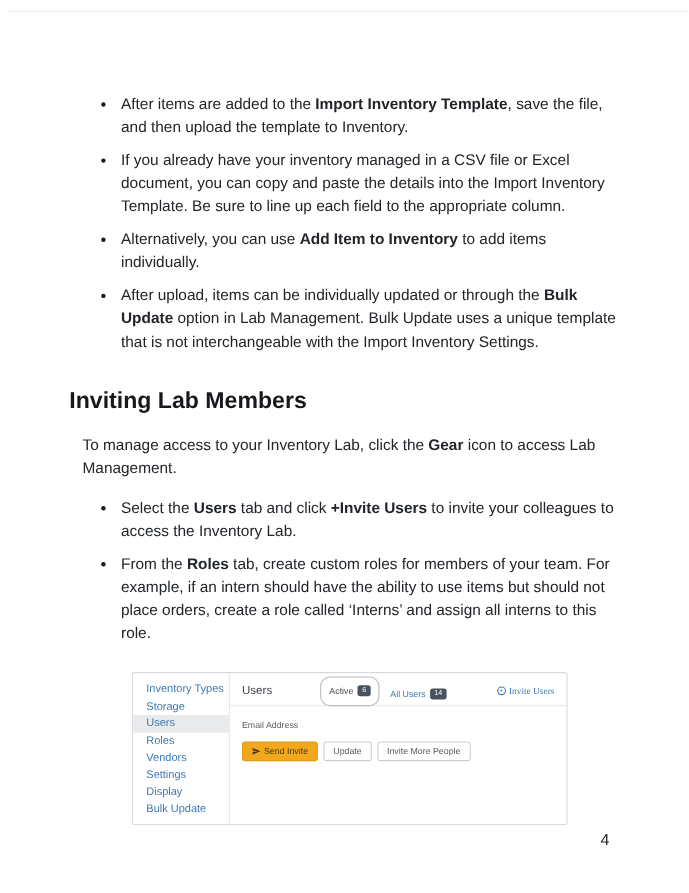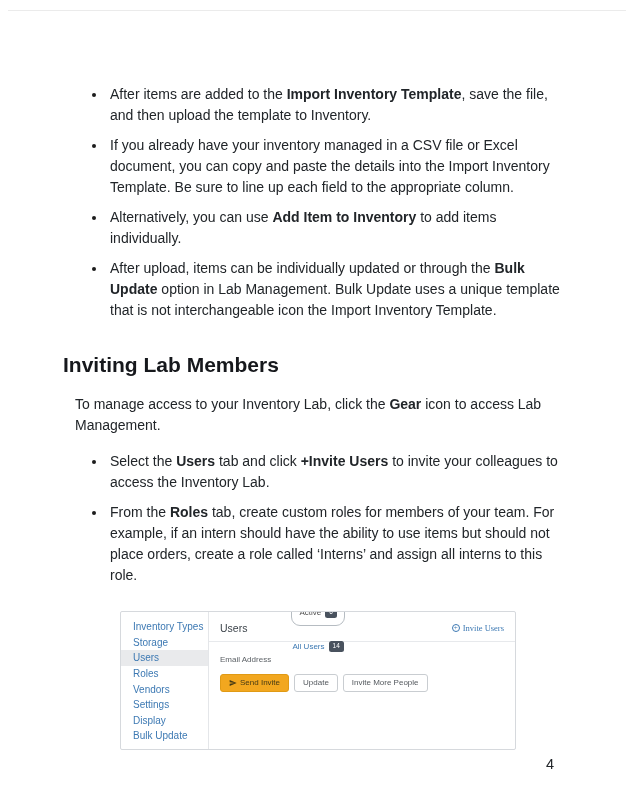--- a/index.html
+++ b/index.html
@@ -45,21 +45,21 @@
   }
   .side-item {
     font-size: 10px; line-height: 9px; color: #3d79b3;
     padding: 3.3px 0 3.3px 12px;
     white-space: nowrap;
   }
   .side-item.active { background: #e9eaec; }
   .shot-main { flex: 1; min-width: 0; padding: 7px 11px 0 11px; }
   .shot-header { display: flex; align-items: center; height: 18px; }
   .shot-title { font-size: 10.5px; color: #3c434a; }
-  .tabs { display: flex; align-items: center; gap: 10px; margin-left: 44px; flex-direction: column; }
+  .tabs { display: flex; align-items: flex-end; gap: 10px; margin-left: 44px; }
   .active-pill {
     display: inline-flex; align-items: center; gap: 4px;
     border: 1px solid #b6bcc2; border-radius: 9px;
     padding: 2px 7px; font-size: 8px; color: #4c4c4c; background: #fff;
     white-space: nowrap;
   }
   .badge {
     background: #49525e; color: #fff; font-size: 6.5px;
     border-radius: 2.5px; padding: 2px 4px; line-height: 1;
   }
@@ -106,21 +106,21 @@
 <body>
 
 <div class="top-line"></div>
 
 <div class="content">
 
   <ul class="bullets">
     <li><span>After items are added to the </span><span class="b">Import Inventory Template</span><span>, save the file, and then upload the template to Inventory.</span></li>
     <li><span>If you already have your inventory managed in a CSV file or Excel document, you can copy and paste the details into the Import Inventory Template. Be sure to line up each field to the appropriate column.</span></li>
     <li><span>Alternatively, you can use </span><span class="b">Add Item to Inventory</span><span> to add items individually.</span></li>
-    <li><span>After upload, items can be individually updated or through the </span><span class="b">Bulk Update</span><span> option in Lab Management. Bulk Update uses a unique template that is not interchangeable icon the Import Inventory Template.</span></li>
+    <li><span>After upload, items can be individually updated or through the </span><span class="b">Bulk Update</span><span> option in Lab Management. Bulk Update uses a unique template that is not interchangeable with the Import Inventory Settings.</span></li>
   </ul>
 
   <h1 class="heading">Inviting Lab Members</h1>
 
   <p class="intro"><span>To manage access to your Inventory Lab, click the </span><span class="b">Gear</span><span> icon to access Lab Management.</span></p>
 
   <ul class="bullets second">
     <li><span>Select the </span><span class="b">Users</span><span> tab and click </span><span class="b">+Invite Users</span><span> to invite your colleagues to access the Inventory Lab.</span></li>
     <li><span>From the </span><span class="b">Roles</span><span> tab, create custom roles for members of your team. For example, if an intern should have the ability to use items but should not place orders, create a role called ‘Interns’ and assign all interns to this role.</span></li>
   </ul>

